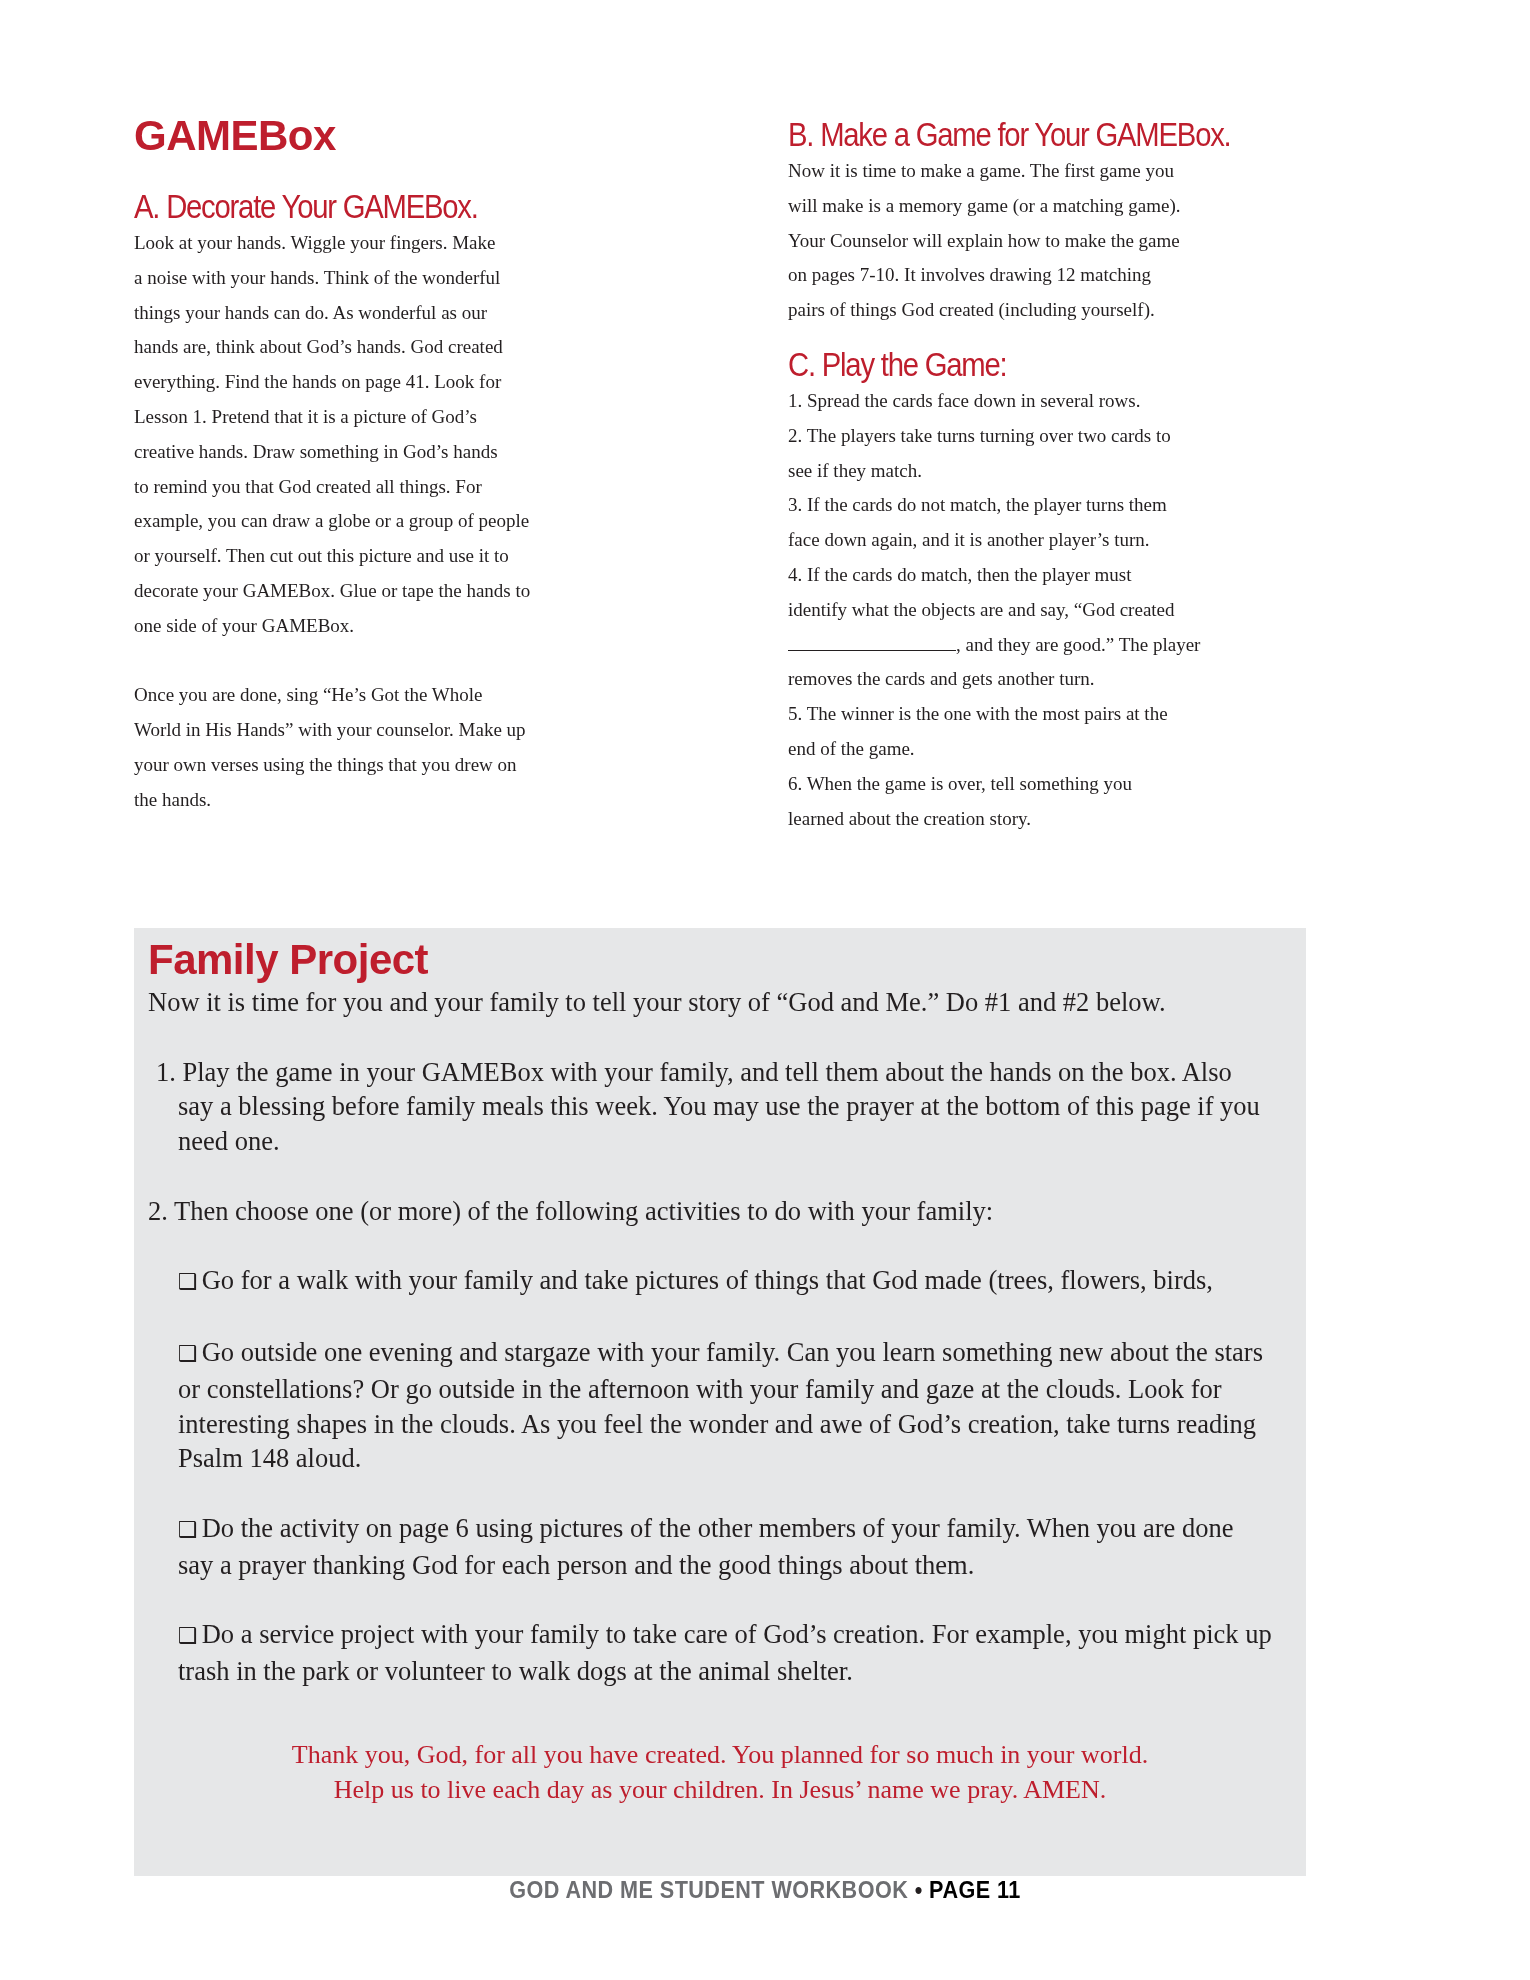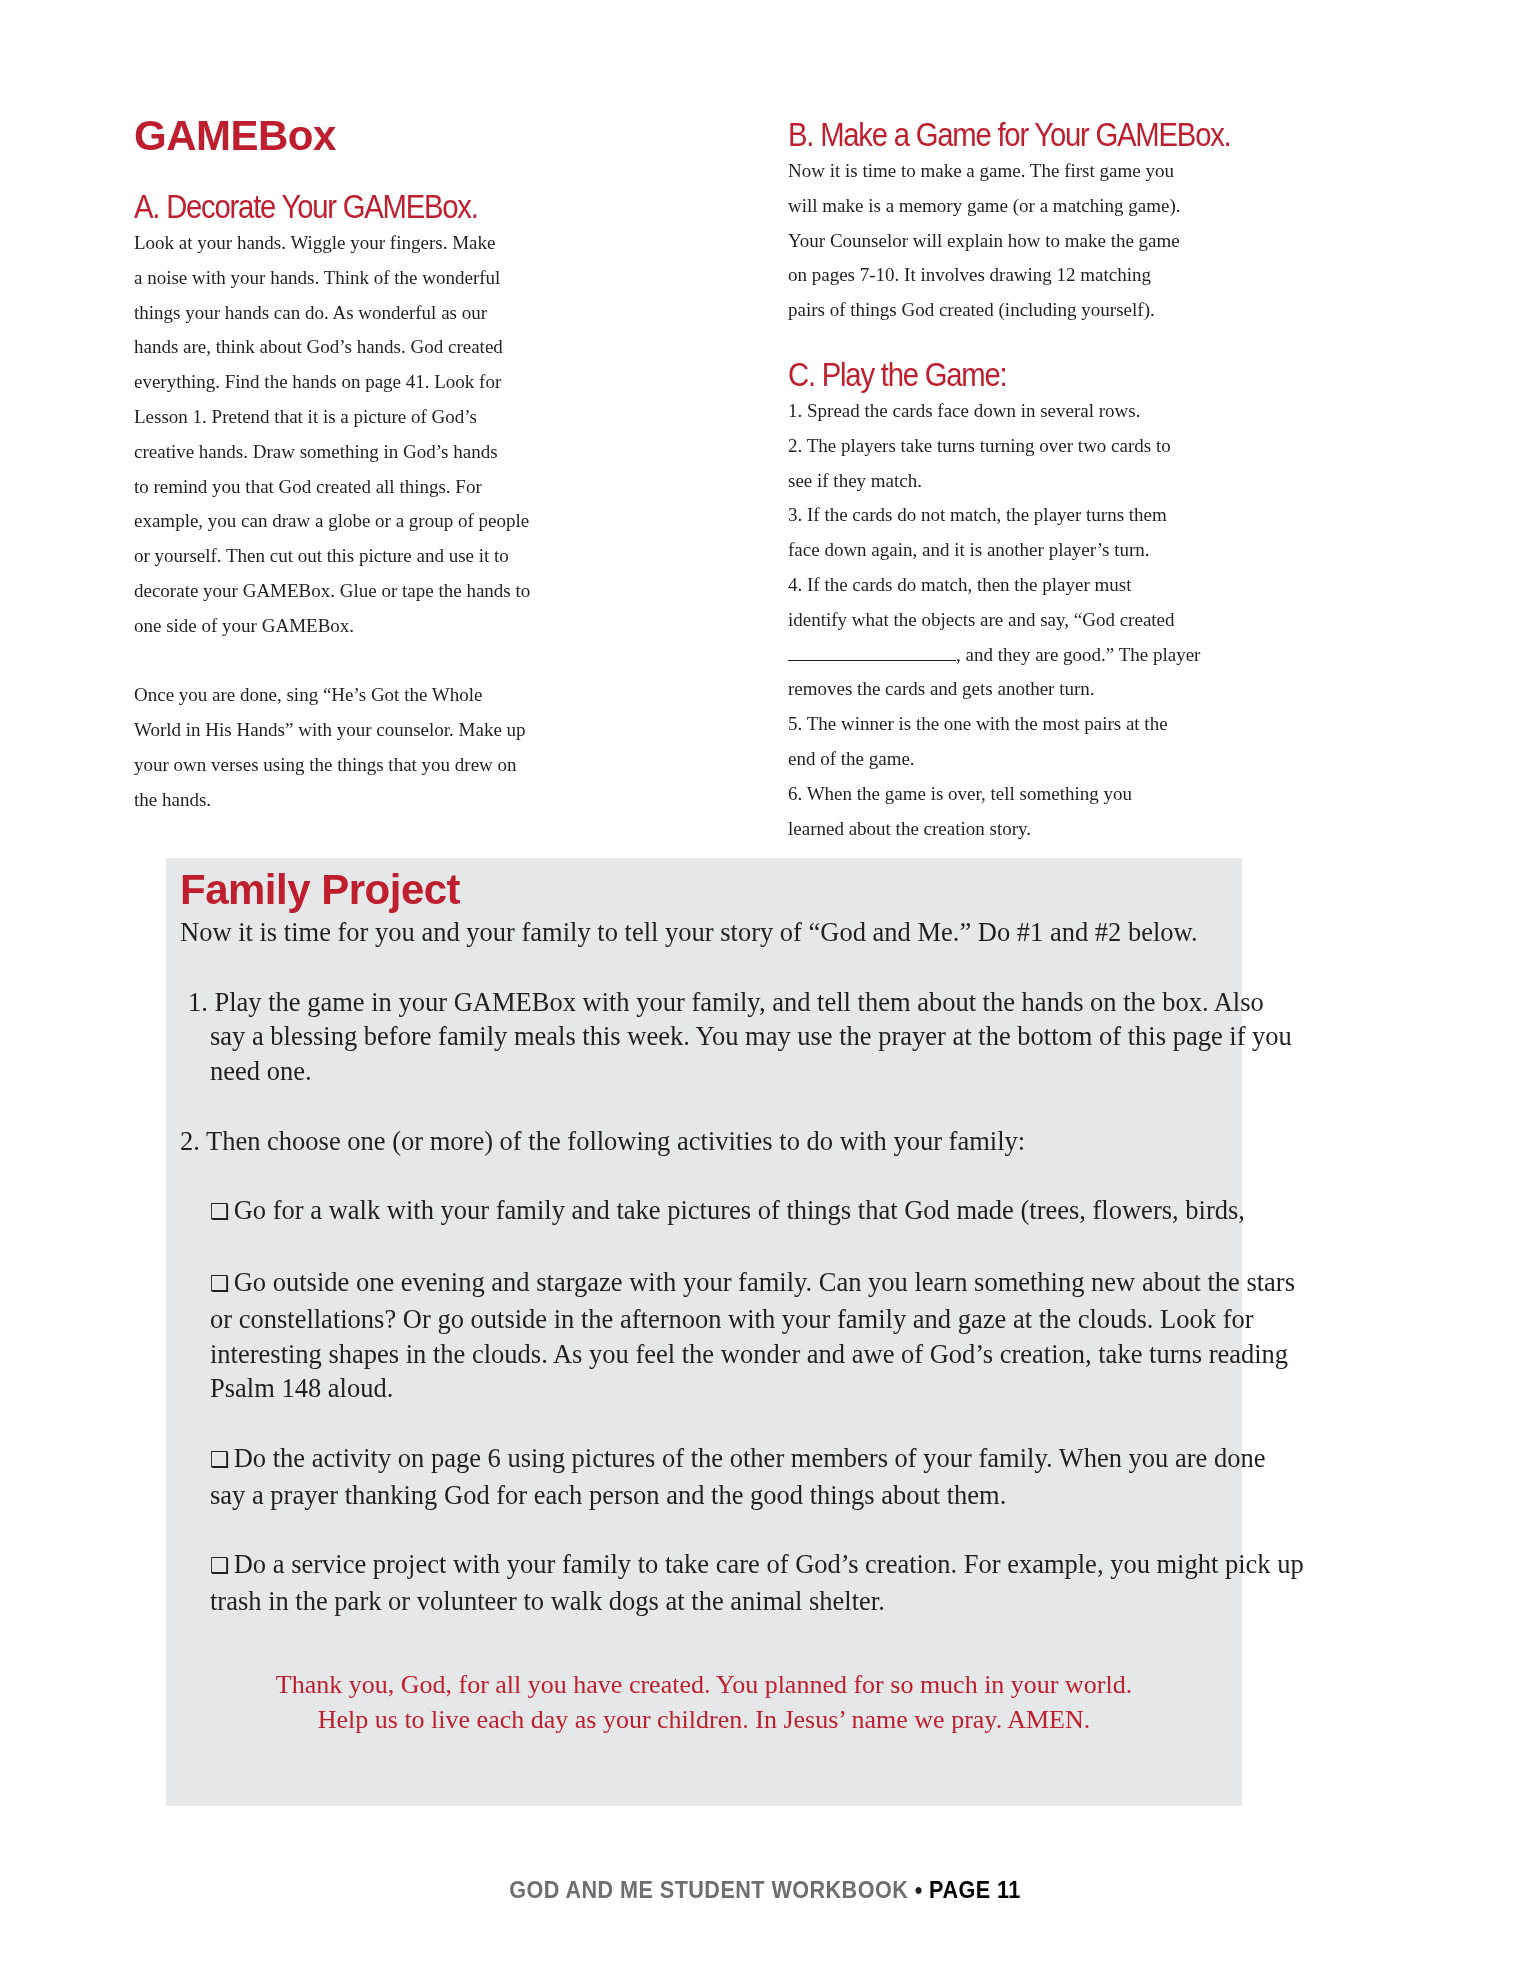--- a/index.html
+++ b/index.html
@@ -18,28 +18,27 @@
       transform: scaleX(0.86); transform-origin: left center; white-space: nowrap;
       line-height: 40px;
     }
     .body-text {
       font-family: "Liberation Serif", serif; font-size: 19px; line-height: 34.8px;
       color: #231f20; margin: 0;
     }
     .col-left { position: absolute; left: 134px; top: 186px; width: 620px; }
     .col-right { position: absolute; left: 788px; top: 114px; width: 612px; }
     .col-left .para2 { margin-top: 34.8px; }
-    .col-right .sect-c { margin-top: 26px; }
+    .col-right .sect-c { margin-top: 16px; }
     .line { display: block; white-space: nowrap; }
     .blank { display: inline-block; width: 168px; border-bottom: 1.5px solid #231f20; height: 20px; vertical-align: baseline; }
 
     .family-box {
-      position: absolute; left: 134px; top: 858px; width: 1076px; height: 948px;
+      position: absolute; left: 134px; top: 928px; width: 1172px; height: 948px;
       background: #e6e7e8;
-      margin-left: 32px;
     }
     .family-title {
       position: absolute; left: 14px; top: 8px; margin: 0;
       font-family: "Liberation Sans", sans-serif; font-weight: 700; font-size: 42px;
       color: #be1e2d; letter-spacing: -0.5px;
     }
     .family-content {
       position: absolute; left: 14px; top: 57px; width: 1160px;
       font-family: "Liberation Serif", serif; font-size: 26.5px; line-height: 34.8px; color: #231f20;
     }

